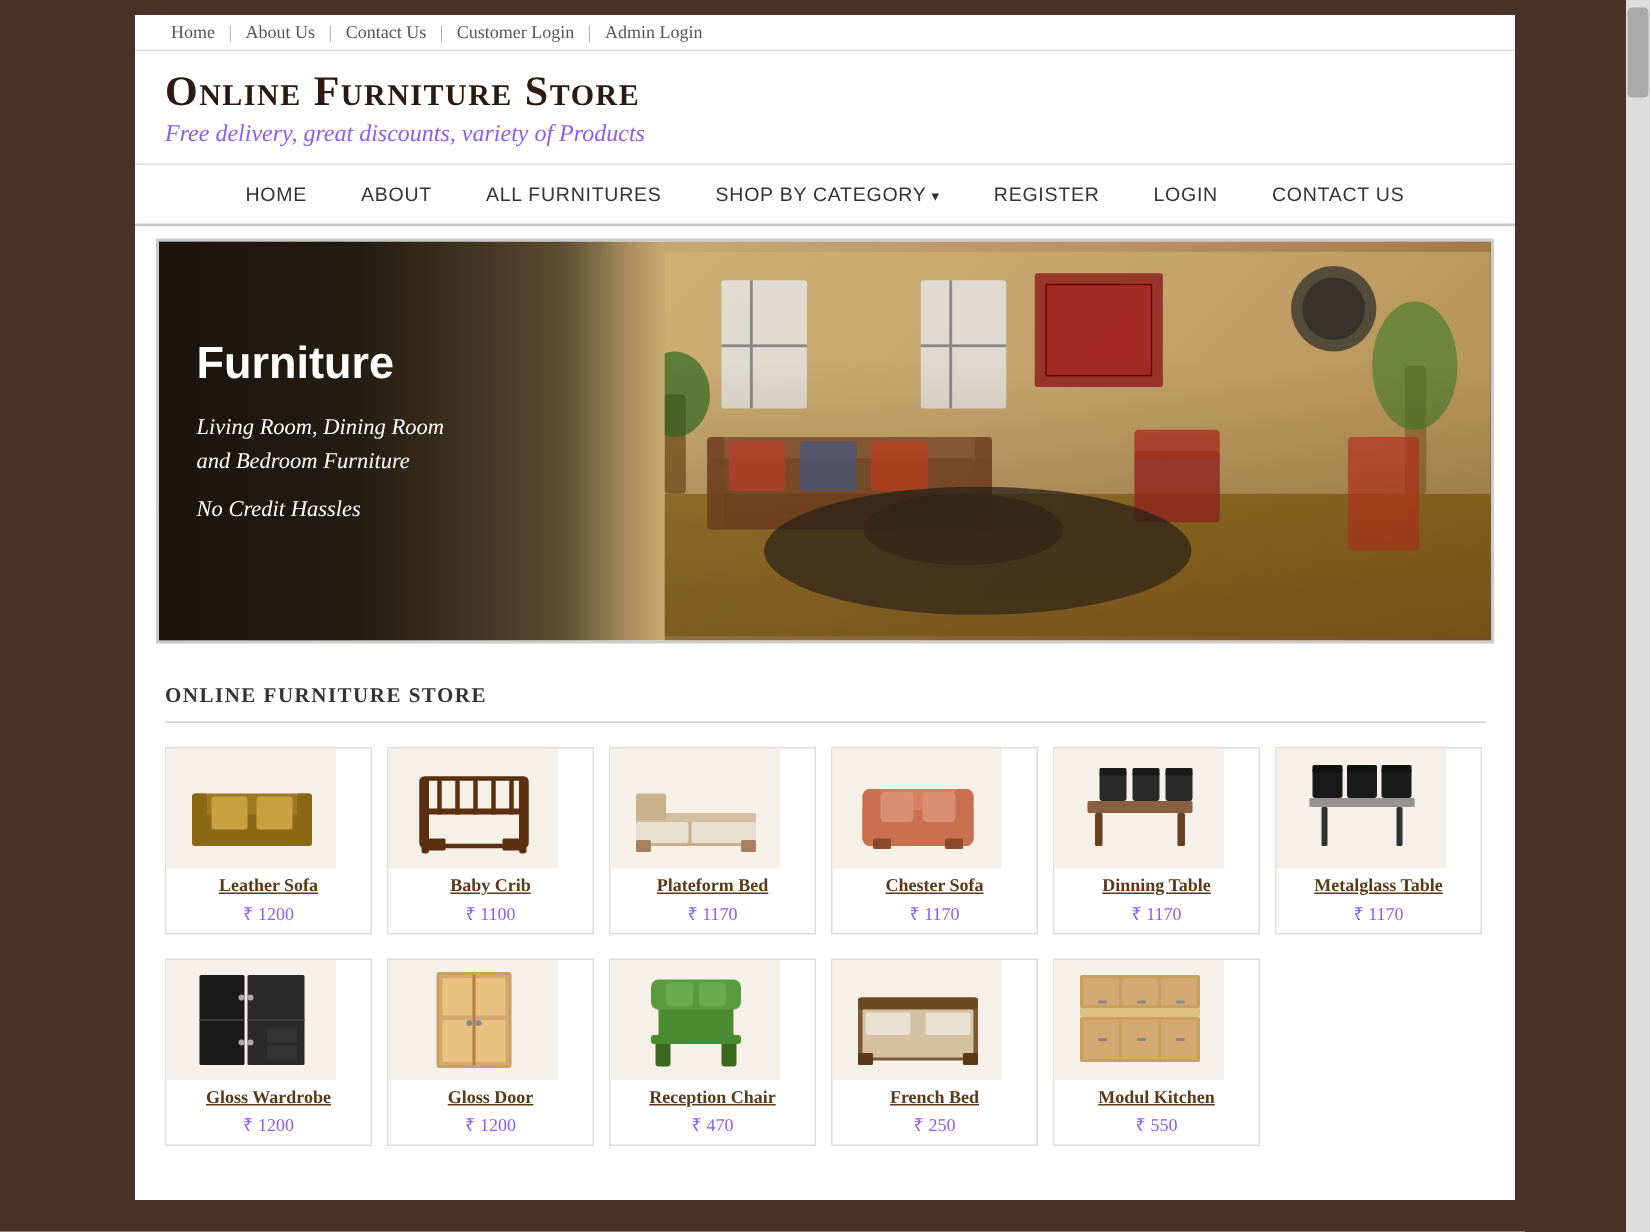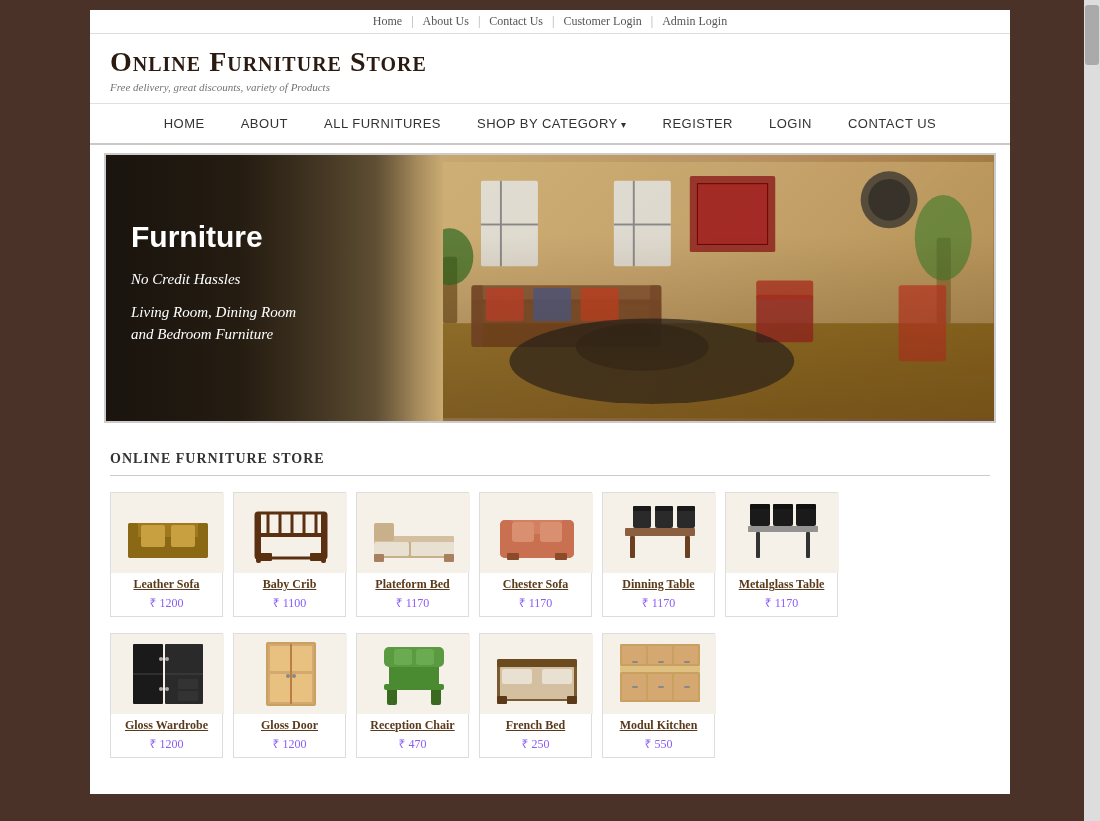--- a/index.html
+++ b/index.html
@@ -5,22 +5,22 @@
     * { box-sizing: border-box; margin: 0; padding: 0; }
     body {
       font-family: Georgia, serif;
       background-color: #4a3228;
       color: #333;
     }
 
     
     #top-bar {
       background: #fff;
-      padding: 4px 36px;
-      text-align: center;
+      padding: 4px 20px;
+      text-align: left;
       font-size: 12px;
       color: #555;
       border-bottom: 1px solid #ddd;
     }
     #top-bar a {
       color: #555;
       text-decoration: none;
       margin: 0 4px;
     }
     #top-bar .separator { color: #aaa; margin: 0 2px; }
@@ -33,22 +33,22 @@
       align-items: flex-start;
     }
     #site-title {
       font-size: 28px;
       font-variant: small-caps;
       color: #2b1a10;
       letter-spacing: 1px;
       font-weight: bold;
     }
     #site-subtitle {
-      font-size: 11px;
-      color: #737373;
+      font-size: 16px;
+      color: #8b5cf6;
       font-style: italic;
       margin-top: 3px;
     }
 
     
     #nav {
       background: #fff;
       border-top: 1px solid #e0e0e0;
       border-bottom: 2px solid #c8c8c8;
     }
@@ -92,21 +92,21 @@
     }
 
     
     .product-grid {
       display: flex;
       flex-wrap: wrap;
       gap: 10px;
       margin-bottom: 16px;
     }
     .product-card {
-      width: 113px;
+      width: 138px;
       border: 1px solid #ddd;
       text-align: center;
       padding: 0;
       cursor: pointer;
     }
     .product-img {
       width: 113px;
       height: 80px;
       display: flex;
       align-items: center;
@@ -270,25 +270,25 @@
           <a href="#">CONTACT US</a>
         </li>
       </ul>
     </nav>
 
     <div id="hero-wrapper">
       <div id="hero-container">
         <div id="hero-overlay">
           <div id="hero-left-dark">
             <h1>Furniture</h1>
-            <p>No Credit Hassles</p>
             <p>
               <span>Living Room, Dining Room</span><br>
               <span>and Bedroom Furniture</span>
             </p>
+            <p>No Credit Hassles</p>
           </div>
           <div id="hero-right">
             
             <svg width="100%" height="270" viewBox="0 0 580 270" xmlns="http://www.w3.org/2000/svg">
 
               <rect x="0" y="170" width="580" height="100" fill="#8B6914" opacity="0.7"></rect>
 
               <rect x="0" y="0" width="580" height="170" fill="#D4B87A" opacity="0.5"></rect>
 
               <rect x="40" y="20" width="60" height="90" fill="#E8F0F8" opacity="0.7" rx="2"></rect>

